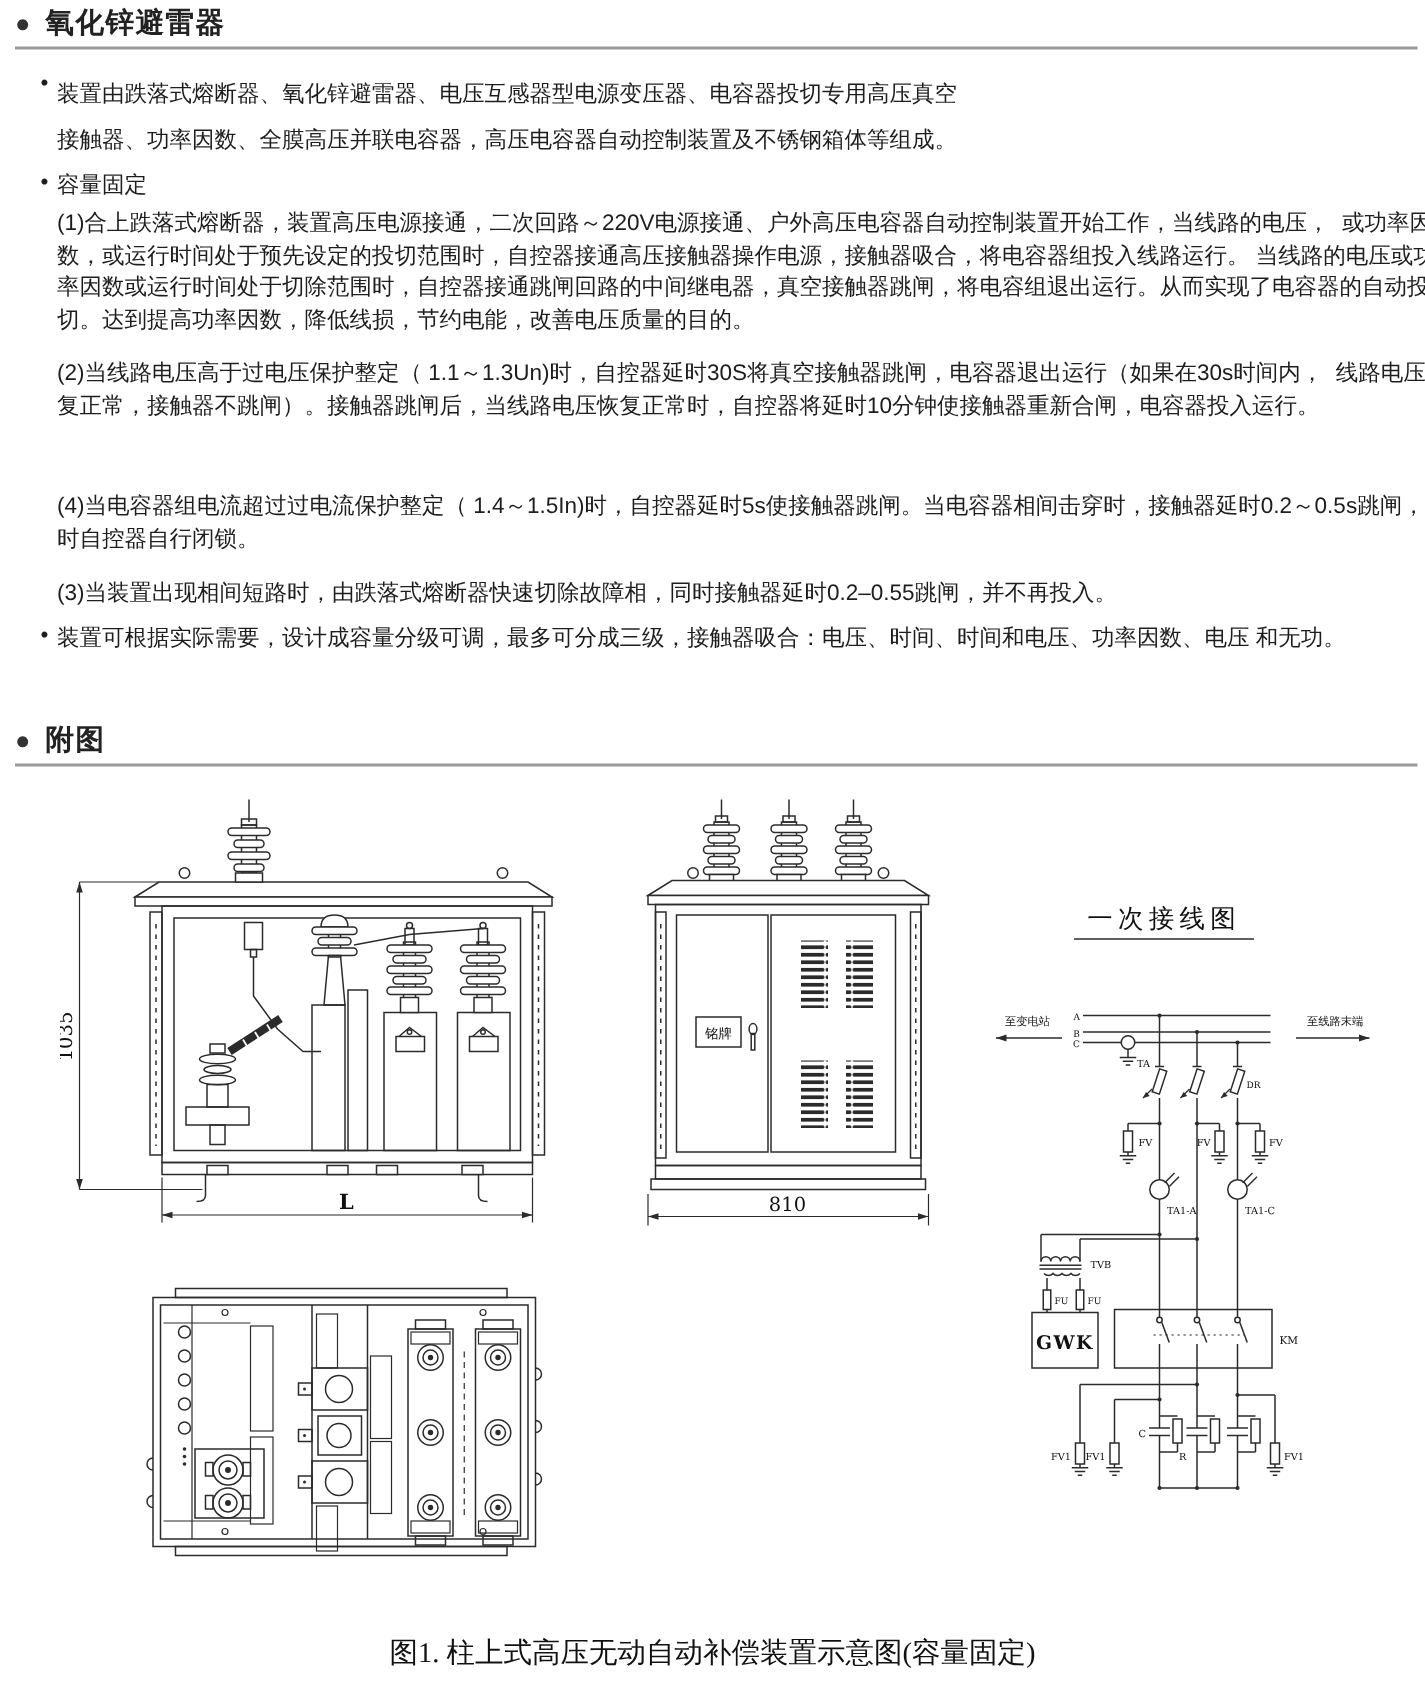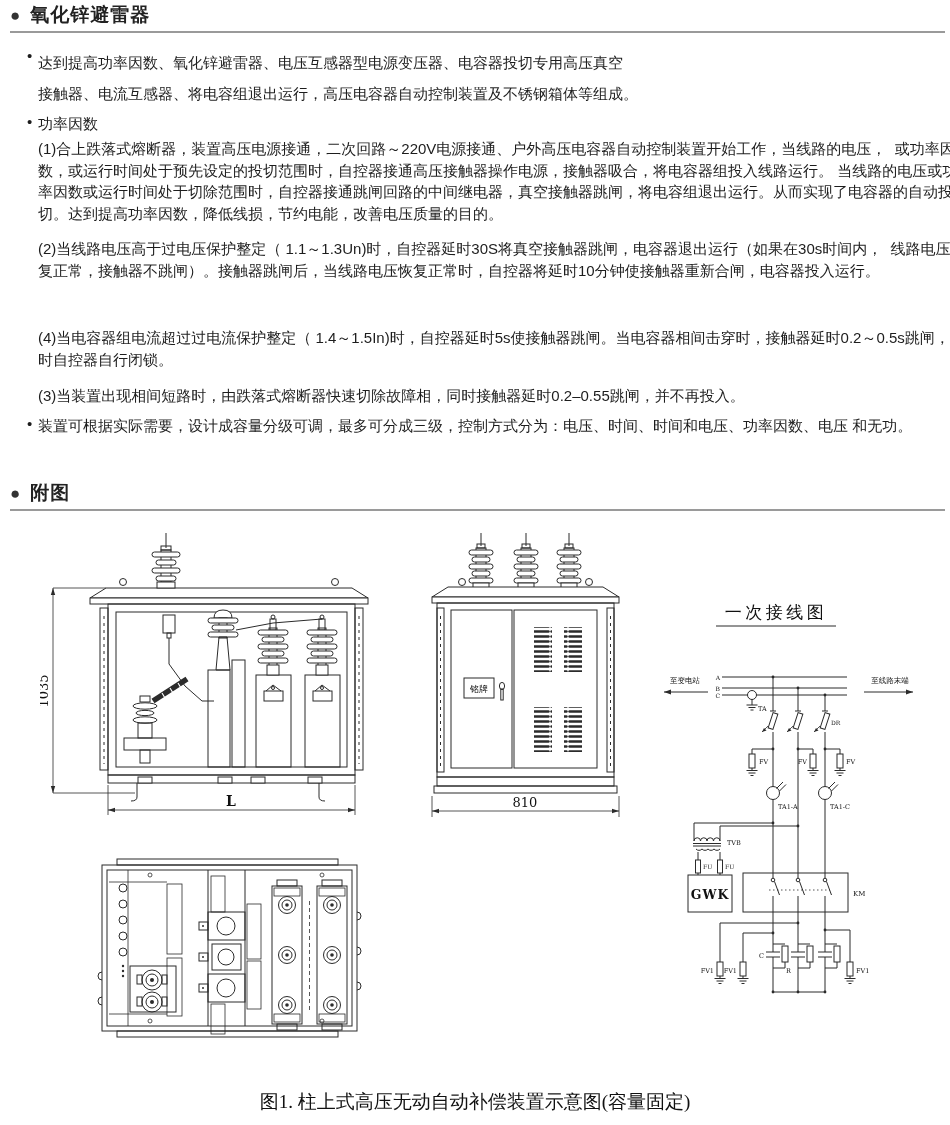--- a/index.html
+++ b/index.html
@@ -28,27 +28,27 @@
 <div class="page">
 
   <div class="sec-header" style="top:2px;">
     <span class="dot">●</span>
     <span>氧化锌避雷器</span>
   </div>
   <div class="rule" style="top:31px"></div>
 
   <div class="para intro" style="top:47px">
     <span class="bullet">•</span>
-    <div class="tline">达到提高功率因数、氧化锌避雷器、电压互感器型电源变压器、电容器投切专用高压真空</div>
-    <div class="tline">接触器、电流互感器、将电容组退出运行，高压电容器自动控制装置及不锈钢箱体等组成。</div>
+    <div class="tline">装置由跌落式熔断器、氧化锌避雷器、电压互感器型电源变压器、电容器投切专用高压真空</div>
+    <div class="tline">接触器、功率因数、全膜高压并联电容器，高压电容器自动控制装置及不锈钢箱体等组成。</div>
   </div>
 
   <div class="para" style="top:113px">
     <span class="bullet">•</span>
-    <div class="tline">功率因数</div>
+    <div class="tline">容量固定</div>
   </div>
 
   <div class="para" style="top:138px">
     <div class="tline">(1)合上跌落式熔断器，装置高压电源接通，二次回路～220V电源接通、户外高压电容器自动控制装置开始工作，当线路的电压，  或功率因</div>
     <div class="tline">数，或运行时间处于预先设定的投切范围时，自控器接通高压接触器操作电源，接触器吸合，将电容器组投入线路运行。 当线路的电压或功</div>
     <div class="tline">率因数或运行时间处于切除范围时，自控器接通跳闸回路的中间继电器，真空接触器跳闸，将电容组退出运行。从而实现了电容器的自动投</div>
     <div class="tline">切。达到提高功率因数，降低线损，节约电能，改善电压质量的目的。</div>
   </div>
 
   <div class="para" style="top:238px">
@@ -61,21 +61,21 @@
     <div class="tline">(4)当电容器组电流超过过电流保护整定（ 1.4～1.5In)时，自控器延时5s使接触器跳闸。当电容器相间击穿时，接触器延时0.2～0.5s跳闸，同</div>
     <div class="tline">时自控器自行闭锁。</div>
   </div>
 
   <div class="para" style="top:385px">
     <div class="tline">(3)当装置出现相间短路时，由跌落式熔断器快速切除故障相，同时接触器延时0.2–0.55跳闸，并不再投入。</div>
   </div>
 
   <div class="para" style="top:415px">
     <span class="bullet">•</span>
-    <div class="tline">装置可根据实际需要，设计成容量分级可调，最多可分成三级，控制方式分为：电压、时间、时间和电压、功率因数、电压 和无功。</div>
+    <div class="tline">装置可根据实际需要，设计成容量分级可调，最多可分成三级，接触器吸合：电压、时间、时间和电压、功率因数、电压 和无功。</div>
   </div>
 
   <div class="sec-header" style="top:480px;">
     <span class="dot">●</span>
     <span>附图</span>
   </div>
   <div class="rule" style="top:509px"></div>
 
   <svg style="left:40px;top:524px" width="350" height="300" viewBox="0 0 350 300">
     <defs>

